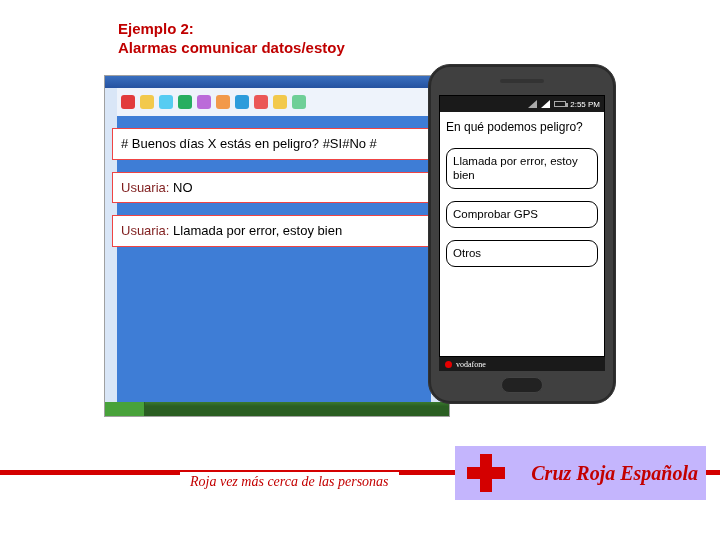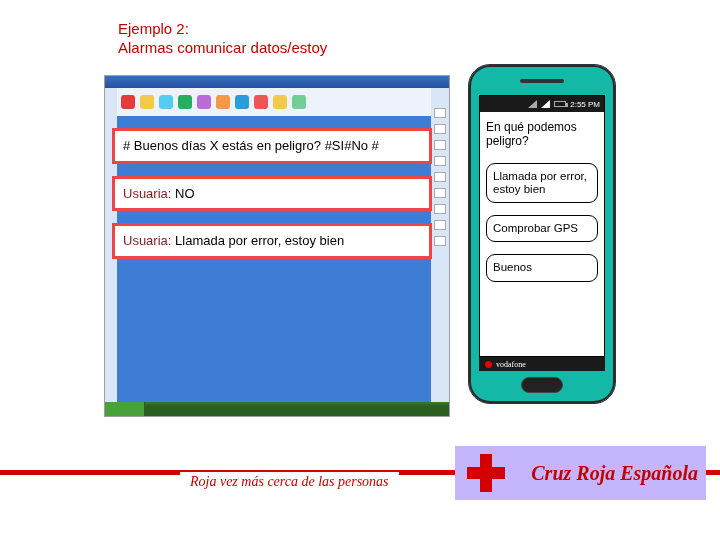--- a/index.html
+++ b/index.html
@@ -8,21 +8,21 @@
     height: 540px;
     font-family: Arial, sans-serif;
     background: #fff;
     position: relative;
     overflow: hidden;
   }
   .slide-title {
     position: absolute;
     top: 20px;
     left: 118px;
-    font-weight: normal;
+    font-weight: bold;
     color: #c00000;
     font-size: 15px;
     line-height: 1.25;
     font-family: "Comic Sans MS", Arial, sans-serif;
   }
   .work-area {
     position: absolute;
     top: 72px;
     left: 104px;
     width: 512px;
@@ -79,38 +79,38 @@
     background: #48a23a; border-right: 1px solid #2a5e22;
   }
 
   .convo {
     position: absolute;
     left: 8px;
     top: 56px;
     width: 320px;
   }
   .convo .bubble {
-    border: 3px solid #ef4444;
+    border: 1px solid #ef4444;
     background: #fff;
     padding: 6px 8px;
     font-size: 13px;
     line-height: 1.35;
     margin-bottom: 12px;
     color: #000;
   }
   .convo .bubble .usuaria { color: #7f1d1d; }
 
   
   .phone {
     position: absolute;
     right: 0;
     top: -8px;
-    width: 148px;
+    width: 188px;
     height: 340px;
-    background: #14b8a6;
+    background: #404040;
     border-radius: 22px;
     border: 1px solid #333;
     box-shadow: inset 0 0 0 2px #2a2a2a;
   }
   .phone .speaker {
     position: absolute;
     top: 14px; left: 50%; transform: translateX(-50%);
     width: 44px; height: 4px; background: #333; border-radius: 3px;
   }
   .phone .screen {
@@ -279,21 +279,21 @@
       <div class="statusbar">
         <span class="sig"></span>
         <span class="sig" style="border-bottom-color:#fff"></span>
         <span class="bat"></span>
         <span>2:55 PM</span>
       </div>
       <div class="body">
         <div class="prompt">En qué podemos peligro?</div>
         <div class="opt">Llamada por error, estoy bien</div>
         <div class="opt">Comprobar GPS</div>
-        <div class="opt">Buenos</div>
+        <div class="opt">Otros</div>
       </div>
     </div>
     <div class="brandbar">
       <span class="dot"></span>
       <span>vodafone</span>
     </div>
     <div class="home"></div>
   </div>
 
 </div>

